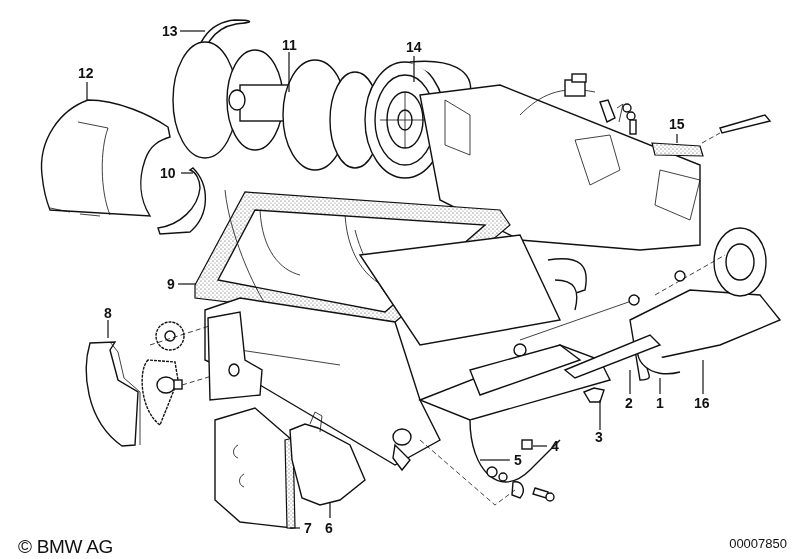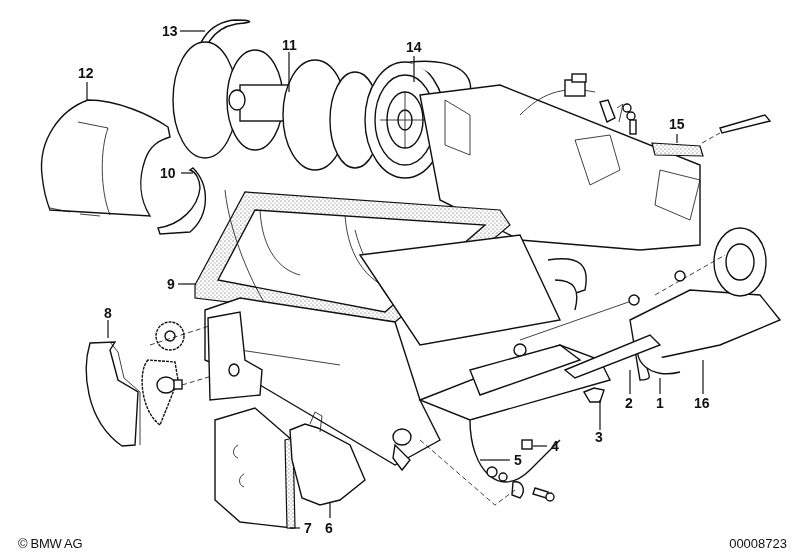--- a/index.html
+++ b/index.html
@@ -4,21 +4,21 @@
 <style>
   html, body { margin:0; padding:0; background:#ffffff; }
   body { width:799px; height:559px; position:relative; overflow:hidden; font-family:"Liberation Sans", sans-serif; }
   #diagram { position:absolute; left:0; top:0; width:799px; height:559px; }
   .lbl { font-family:"Liberation Sans", sans-serif; font-weight:bold; font-size:14px; fill:#111; }
   .ln { stroke:#111; stroke-width:1.2; fill:none; }
   .part { stroke:#111; stroke-width:1.4; fill:#fff; }
   .thin { stroke:#111; stroke-width:0.8; fill:none; }
   .foam { fill:url(#dots); stroke:#111; stroke-width:1.2; }
   .dash { stroke:#111; stroke-width:0.8; stroke-dasharray:5 3; fill:none; }
-  #copyright { position:absolute; left:18px; top:536px; font-size:13px; color:#111; letter-spacing:-0.3px; }
+  #copyright { position:absolute; left:18px; top:536px; font-size:19px; color:#111; letter-spacing:-0.3px; }
   #docnum { position:absolute; right:12px; top:536px; font-size:13px; color:#111; }
 </style>
 </head>
 <body>
 
 <svg id="diagram" viewBox="0 0 799 559" xmlns="http://www.w3.org/2000/svg">
   <defs>
     <pattern id="dots" width="4" height="4" patternUnits="userSpaceOnUse">
       <rect width="4" height="4" fill="#fff"></rect>
       <circle cx="1" cy="1" r="0.6" fill="#444"></circle>
@@ -218,13 +218,13 @@
   <text class="lbl" x="656" y="408">1</text>
   <text class="lbl" x="694" y="408">16</text>
   <text class="lbl" x="595" y="442">3</text>
   <text class="lbl" x="551" y="451">4</text>
   <text class="lbl" x="514" y="465">5</text>
   <text class="lbl" x="325" y="533">6</text>
   <text class="lbl" x="304" y="533">7</text>
 </svg>
 
 <div id="copyright">© BMW AG</div>
-<div id="docnum">00008723</div>
+<div id="docnum">00007850</div>
 
 </body></html>

